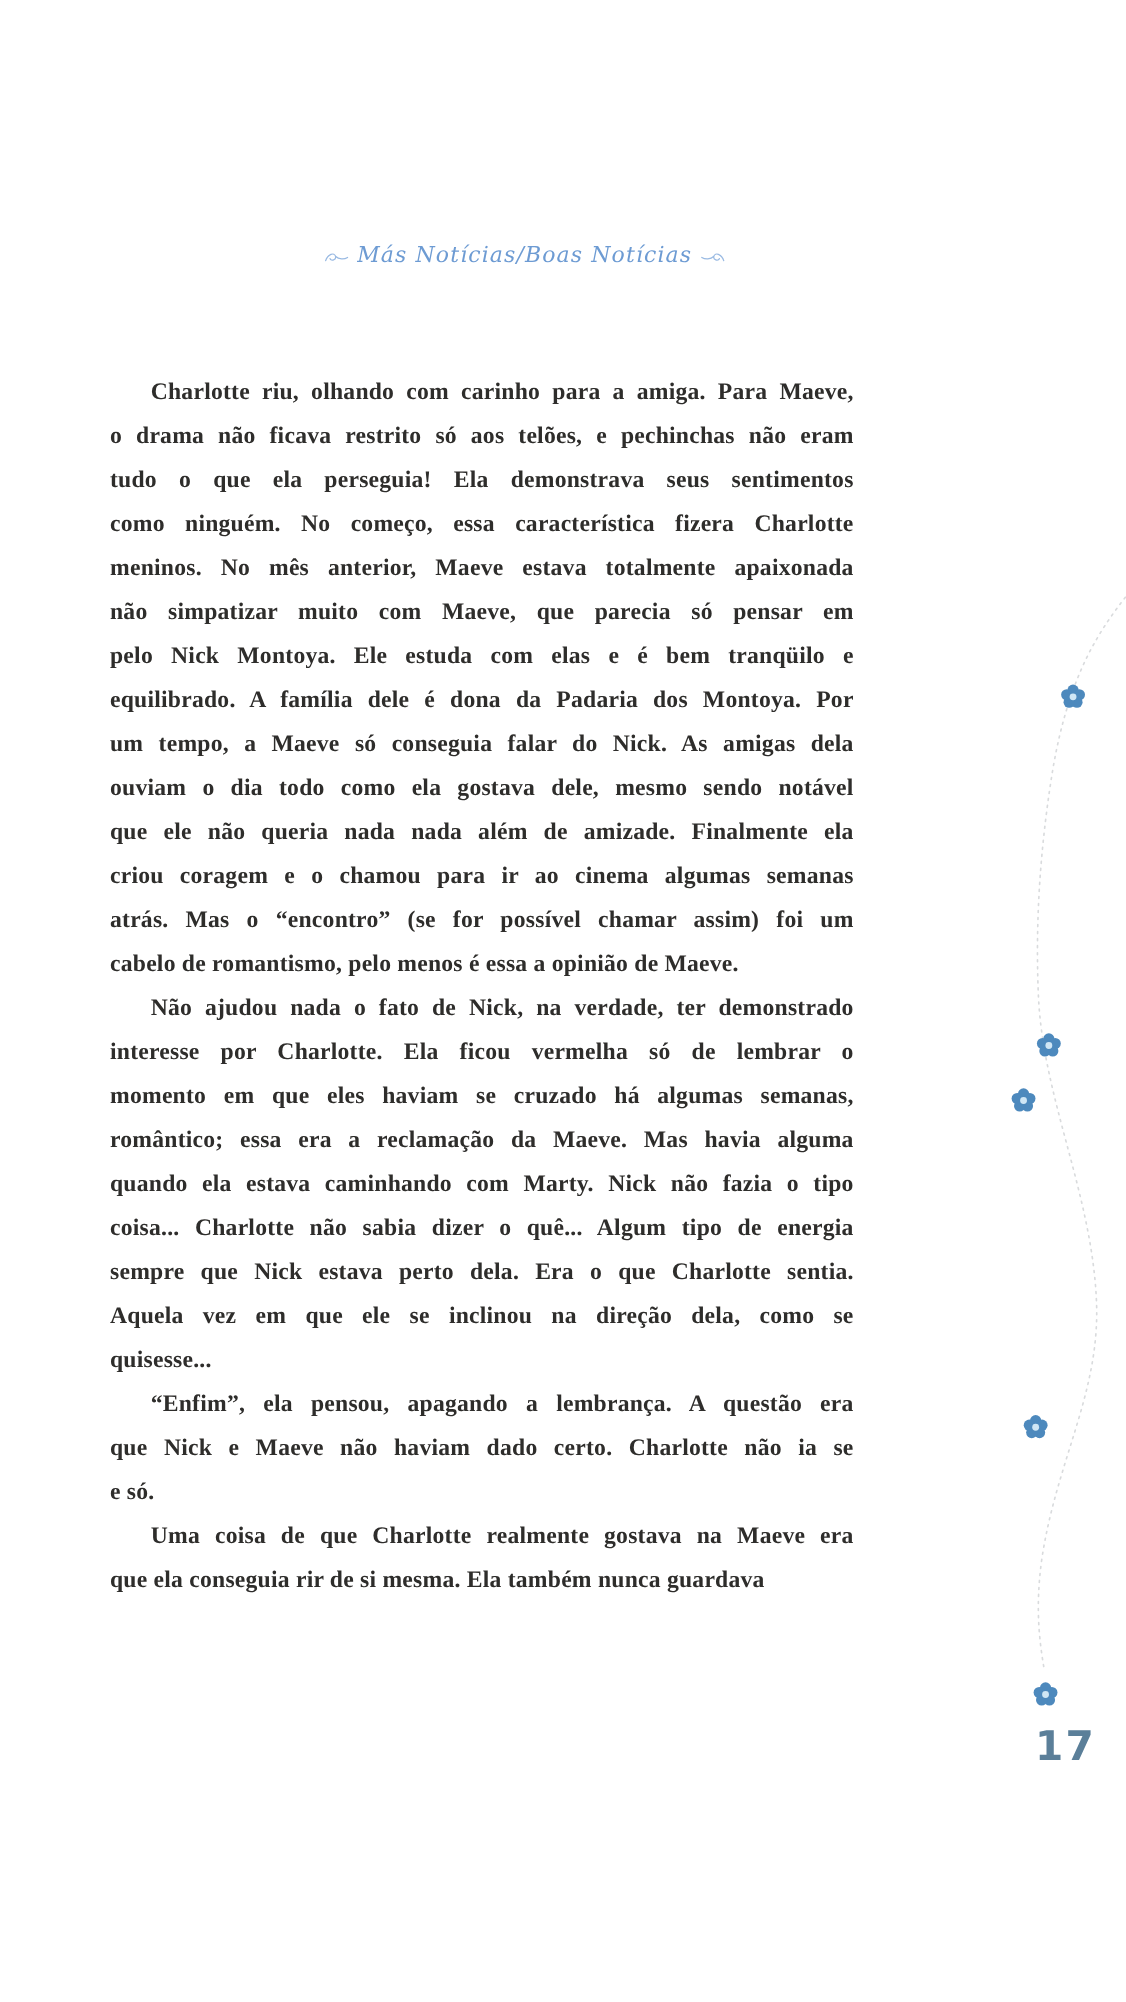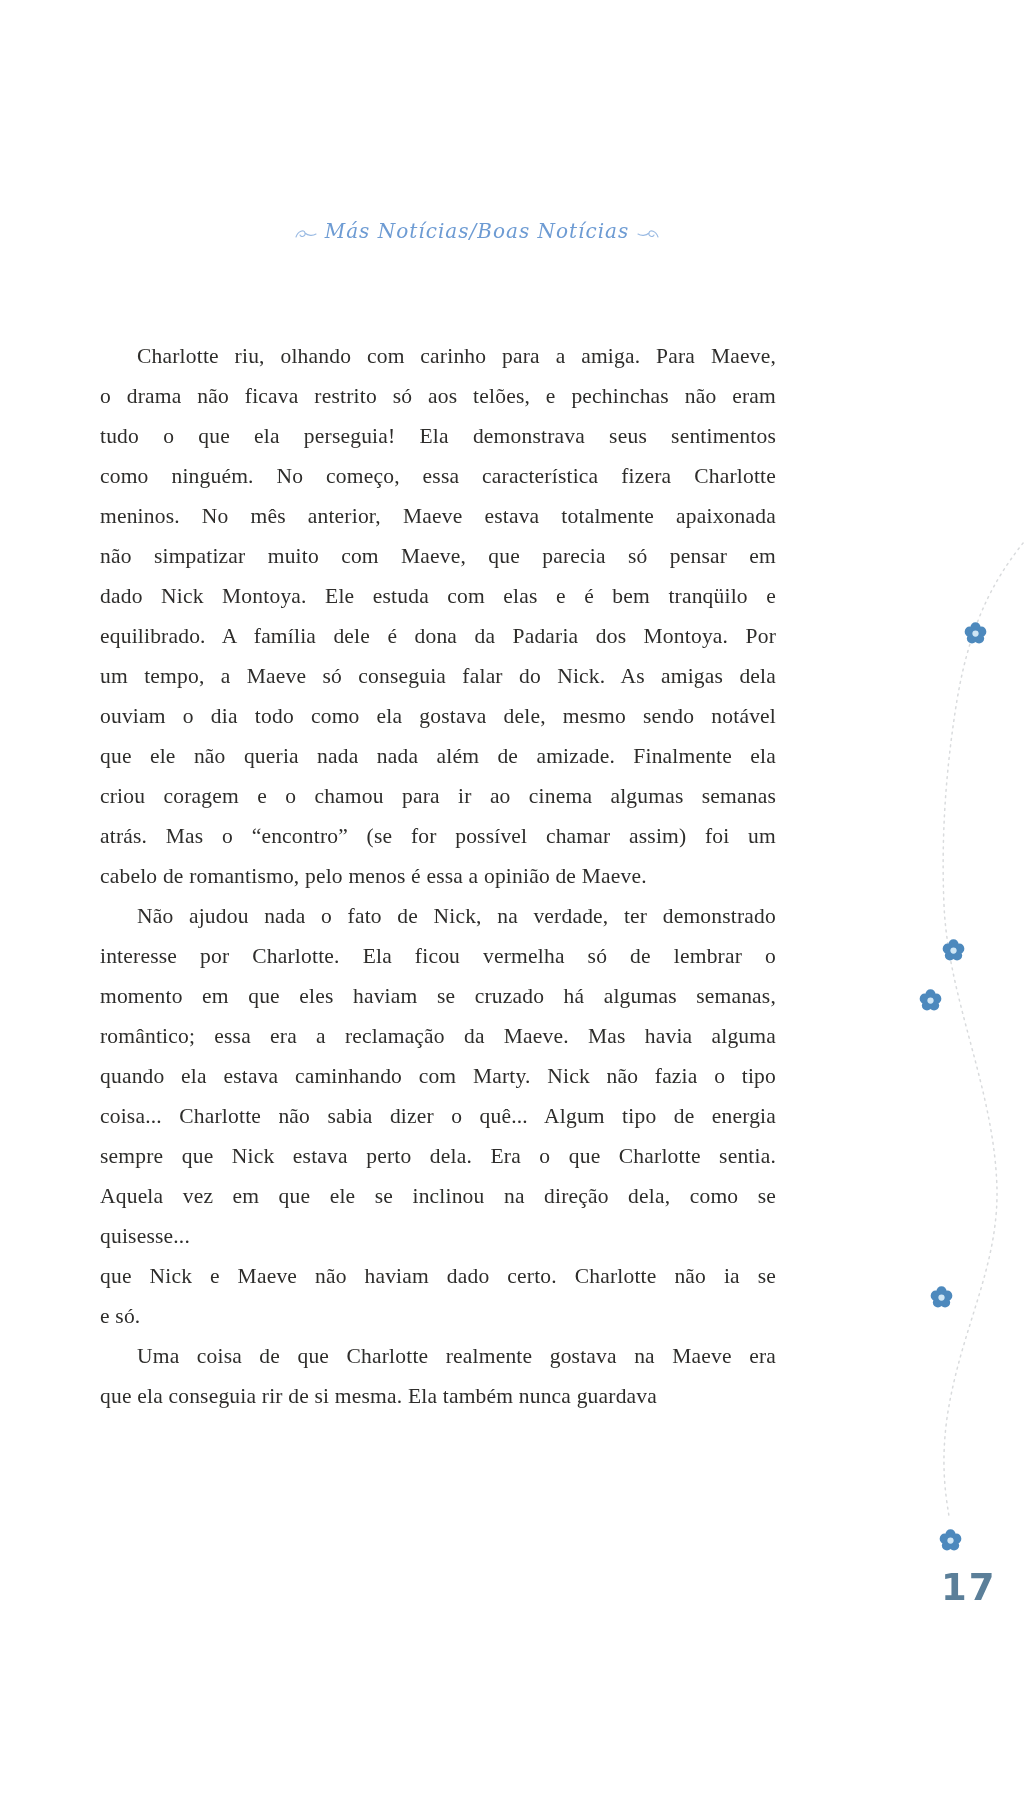--- a/index.html
+++ b/index.html
@@ -71,49 +71,50 @@
       <svg width="22" height="13" viewBox="0 0 22 13">
         <path d="M1 10 C3 4, 9 2, 10 6 C11 9, 6 11, 5 8 M10 6 C13 9, 18 9, 21 7" fill="none" stroke="#88aede" stroke-width="1.1" stroke-linecap="round"></path>
       </svg>
     </span><span>Más Notícias/Boas Notícias</span><span class="orn">
       <svg width="22" height="13" viewBox="0 0 22 13">
         <path d="M21 10 C19 4, 13 2, 12 6 C11 9, 16 11, 17 8 M12 6 C9 9, 4 9, 1 7" fill="none" stroke="#88aede" stroke-width="1.1" stroke-linecap="round"></path>
       </svg>
     </span>
   </div>
 
-  <div class="body-text" style="color: rgb(46, 45, 43);">
+  <div class="body-text" style="color: rgb(46, 45, 43); font-weight: bold;">
       <div>
         <div class="line indent">Charlotte riu, olhando com carinho para a amiga. Para Maeve,</div>
         <div class="line">o drama não ficava restrito só aos telões, e pechinchas não eram</div>
         <div class="line">tudo o que ela perseguia! Ela demonstrava seus sentimentos</div>
         <div class="line">como ninguém. No começo, essa característica fizera Charlotte</div>
         <div class="line">meninos. No mês anterior, Maeve estava totalmente apaixonada</div>
         <div class="line">não simpatizar muito com Maeve, que parecia só pensar em</div>
-        <div class="line">dado Nick Montoya. Ele estuda com elas e é bem tranqüilo e</div>
+        <div class="line">pelo Nick Montoya. Ele estuda com elas e é bem tranqüilo e</div>
         <div class="line">equilibrado. A família dele é dona da Padaria dos Montoya. Por</div>
         <div class="line">um tempo, a Maeve só conseguia falar do Nick. As amigas dela</div>
         <div class="line">ouviam o dia todo como ela gostava dele, mesmo sendo notável</div>
         <div class="line">que ele não queria nada nada além de amizade. Finalmente ela</div>
         <div class="line">criou coragem e o chamou para ir ao cinema algumas semanas</div>
         <div class="line">atrás. Mas o “encontro” (se for possível chamar assim) foi um</div>
         <div class="line para-end">cabelo de romantismo, pelo menos é essa a opinião de Maeve.</div>
       </div>
       <div>
         <div class="line indent">Não ajudou nada o fato de Nick, na verdade, ter demonstrado</div>
         <div class="line">interesse por Charlotte. Ela ficou vermelha só de lembrar o</div>
         <div class="line">momento em que eles haviam se cruzado há algumas semanas,</div>
         <div class="line">romântico; essa era a reclamação da Maeve. Mas havia alguma</div>
         <div class="line">quando ela estava caminhando com Marty. Nick não fazia o tipo</div>
         <div class="line">coisa... Charlotte não sabia dizer o quê... Algum tipo de energia</div>
         <div class="line">sempre que Nick estava perto dela. Era o que Charlotte sentia.</div>
         <div class="line">Aquela vez em que ele se inclinou na direção dela, como se</div>
         <div class="line para-end">quisesse...</div>
       </div>
       <div>
+        <div class="line indent">“Enfim”, ela pensou, apagando a lembrança. A questão era</div>
         <div class="line">que Nick e Maeve não haviam dado certo. Charlotte não ia se</div>
         <div class="line para-end">e só.</div>
       </div>
       <div>
         <div class="line indent">Uma coisa de que Charlotte realmente gostava na Maeve era</div>
         <div class="line para-end">que ela conseguia rir de si mesma. Ela também nunca guardava</div>
       </div>
     </div>
 
   <div>

